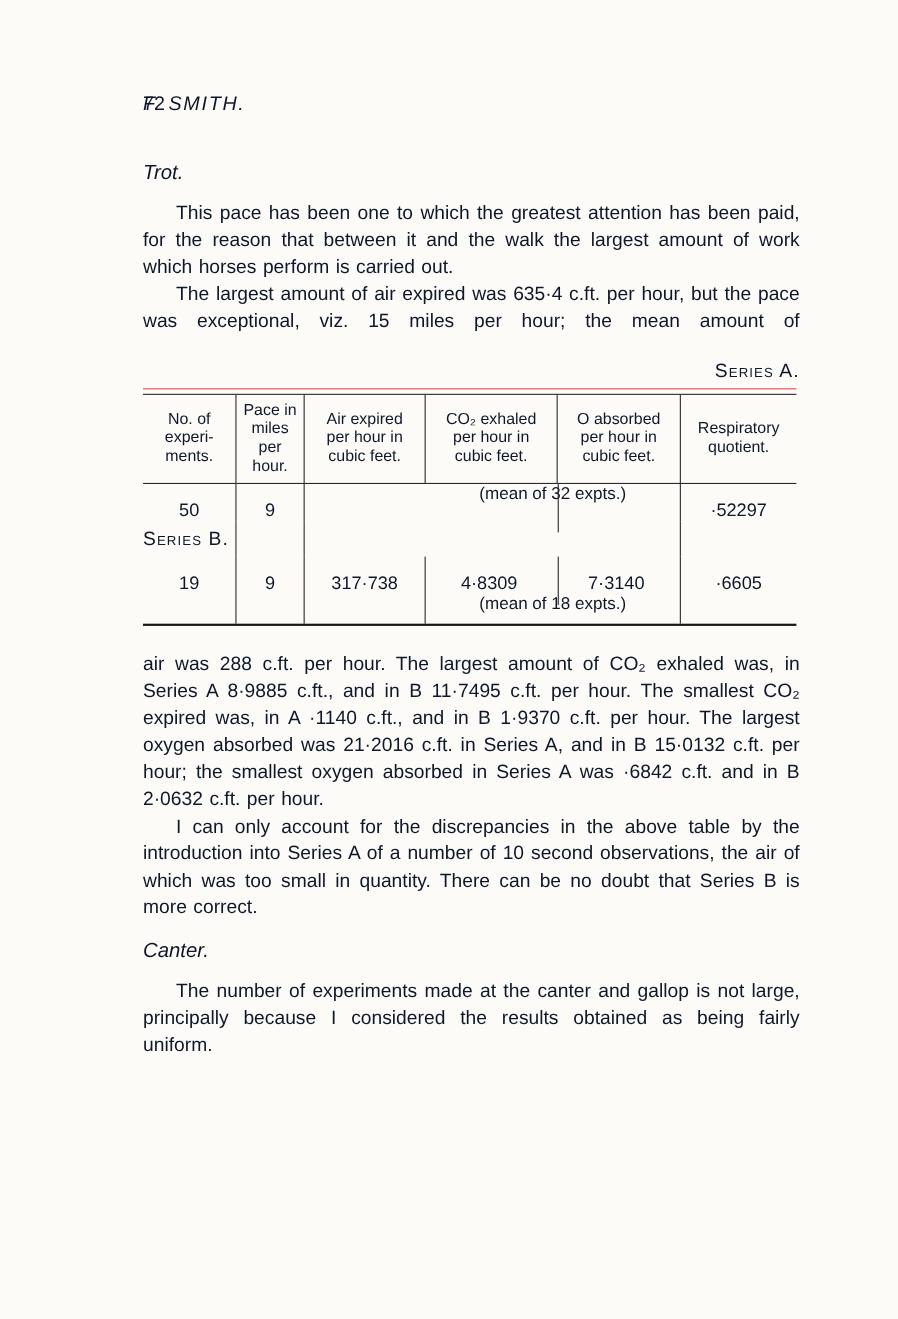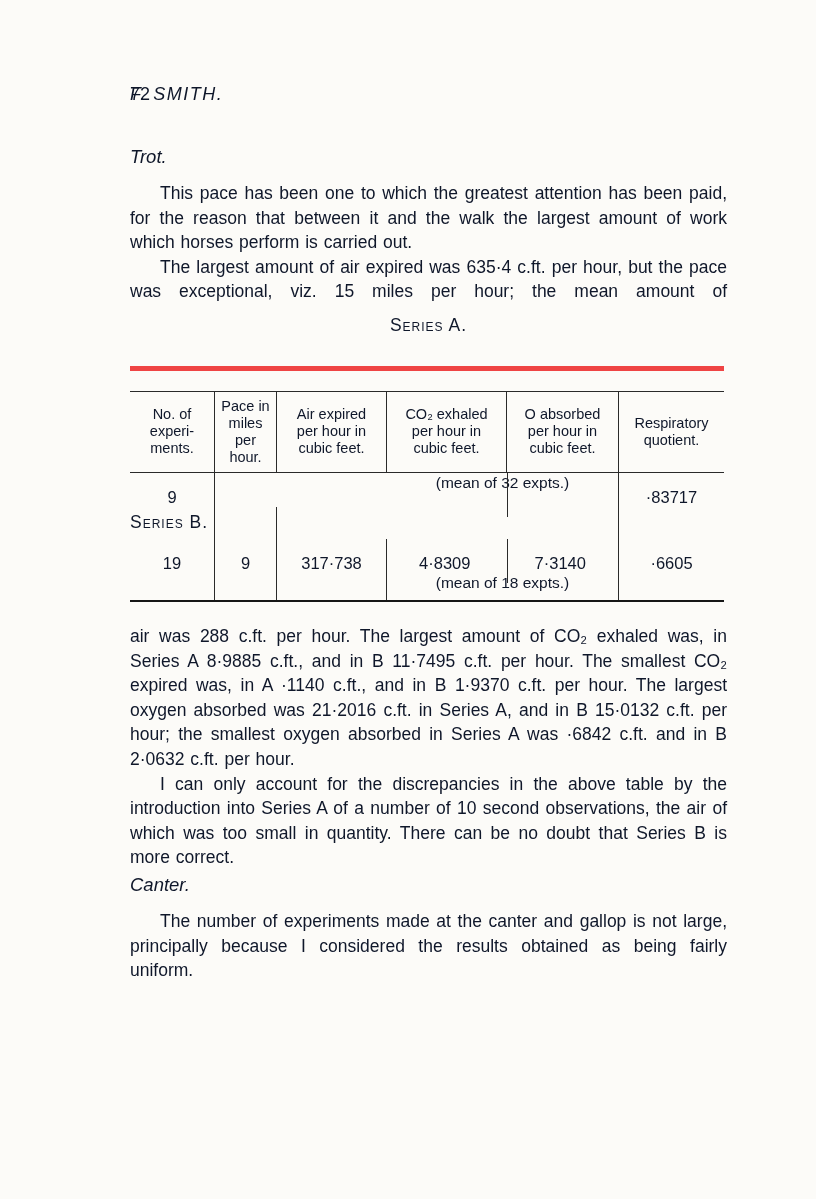--- a/index.html
+++ b/index.html
@@ -20,39 +20,39 @@
   .pageno { position: absolute; left: 0; top: 0; }
   .running {
     width: 100%; 
     font-style: italic; letter-spacing: 1.5px;
   }
 
   .section-title {
     text-align: left; font-style: italic;
     font-size: 18.5px; margin-top: 34px; line-height: 25px;
   }
-  .section-title.canter { margin-top: 2px; }
+  .section-title.canter { margin-top: 14px; }
 
   .para {
     font-size: 17.5px; line-height: 24.6px;
     text-align: justify; word-spacing: 1px; margin-top: 0;
   }
   .para.first { margin-top: 12px; }
   .indent { text-indent: 30px; }
   .fulljust { text-align-last: justify; }
   .after-table { margin-top: 22px; }
 
   .series-label {
-    text-align: center; font-variant: small-caps;
-    font-size: 17.5px; letter-spacing: 1px; margin-top: 10px; line-height: 23px;
+    text-align: right; font-variant: small-caps;
+    font-size: 17.5px; letter-spacing: 1px; margin-top: 22px; line-height: 23px;
   }
 
   .tblwrap {
-    margin-top: 29px; width: 594px;
-    border-top: 5px solid #ef4444; padding-top: 20px;
+    margin-top: 4px; width: 594px;
+    border-top: 1px solid #ef4444; padding-top: 4px;
   }
   .tbl {
     display: grid;
     grid-template-columns: 85px 62px 110px 120px 112px 105px;
     border-top: 1px solid #2a2a2a;
     border-bottom: 2px solid #161616;
   }
   .th {
     border-right: 1px solid #2a2a2a;
     border-bottom: 1px solid #2a2a2a;
@@ -119,26 +119,27 @@
 cubic feet.</div>
         <div class="th">CO₂ exhaled
 per hour in
 cubic feet.</div>
         <div class="th">O absorbed
 per hour in
 cubic feet.</div>
         <div class="th last">Respiratory
 quotient.</div>
 
+        <div class="td">50</div>
         <div class="td">9</div>
         <div class="combined">
           <div class="vdivider"></div>
           <div class="mean">(mean of 32 expts.)</div>
         </div>
-        <div class="td last">·83717</div>
+        <div class="td last">·52297</div>
 
         <div class="heading-row">
           <span class="vseg v1"></span>
           <span class="vseg v2"></span>
           <span class="vseg v5"></span>
           <div class="series-label-inline">Series B.</div>
         </div>
 
         <div class="td">19</div>
         <div class="td">9</div>

